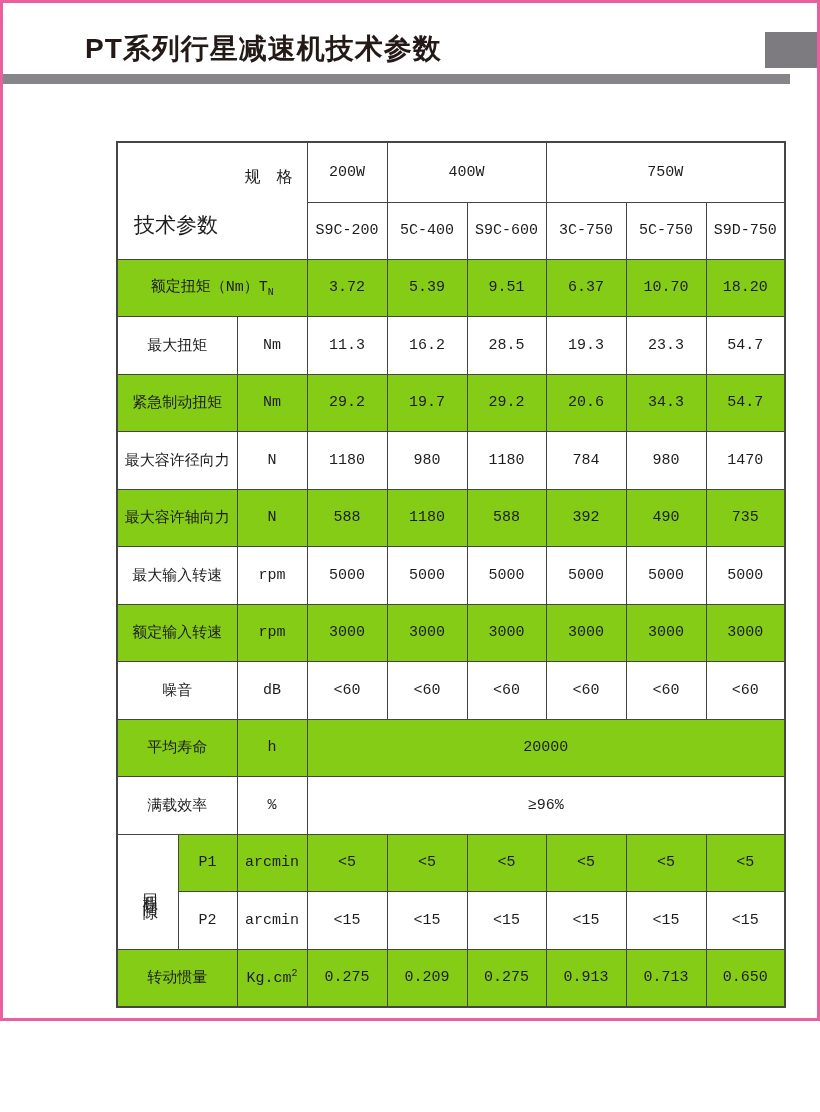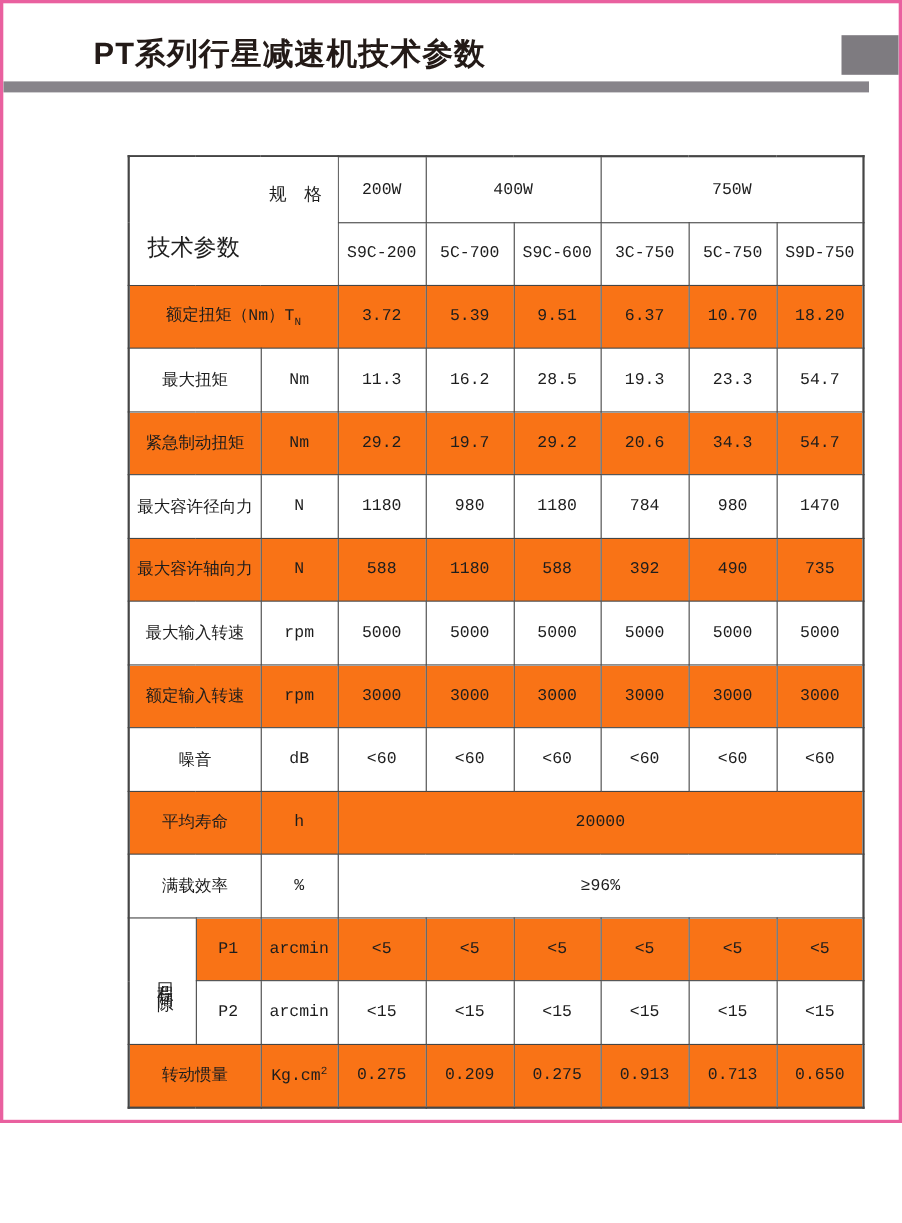--- a/index.html
+++ b/index.html
@@ -38,21 +38,21 @@
   table.spec td{
     border:1px solid #454545;
     text-align:center;vertical-align:middle;
     padding:0;
     background:#ffffff;
     overflow:hidden;
   }
   tr.h1{height:60px;}
   tr.h2{height:57px;}
   tr.data{height:57.5px;}
-  tr.shaded td{background:#f97316;}
+  tr.shaded td{background:#84cc16;}
   td.white-cell{background:#ffffff !important;}
   td.diag{
     position:relative;
     background:
       linear-gradient(to bottom right,
         transparent calc(50% - 0.7px),
         #454545 calc(50% - 0.7px),
         #454545 calc(50% + 0.7px),
         transparent calc(50% + 0.7px));
   }
@@ -112,21 +112,21 @@
         <span class="diag-top">规　格</span>
         <span class="diag-bottom">技术参数</span>
       </td>
       <td>200W</td>
       <td colspan="2">400W</td>
       <td colspan="3">750W</td>
     </tr>
 
     <tr class="h2">
       <td>S9C-200</td>
-      <td>5C-700</td>
+      <td>5C-400</td>
       <td>S9C-600</td>
       <td>3C-750</td>
       <td>5C-750</td>
       <td>S9D-750</td>
     </tr>
 
     <tr class="data shaded">
       <td colspan="3"><span>额定扭矩（Nm）T</span><sub>N</sub></td>
       <td>3.72</td>
       <td>5.39</td>

